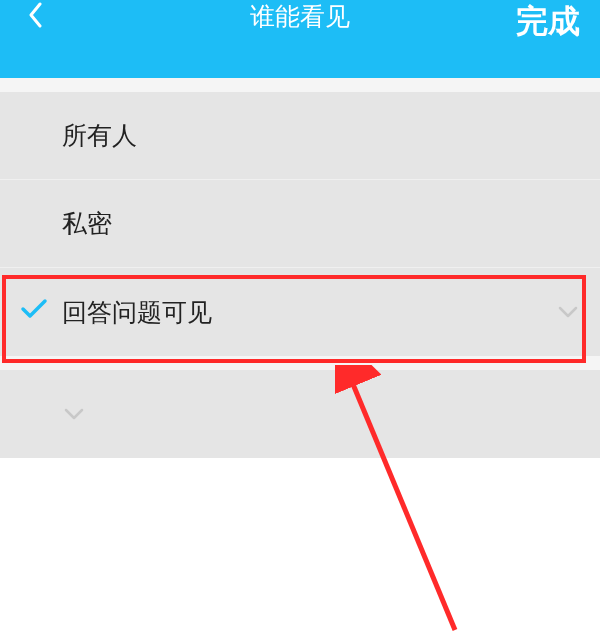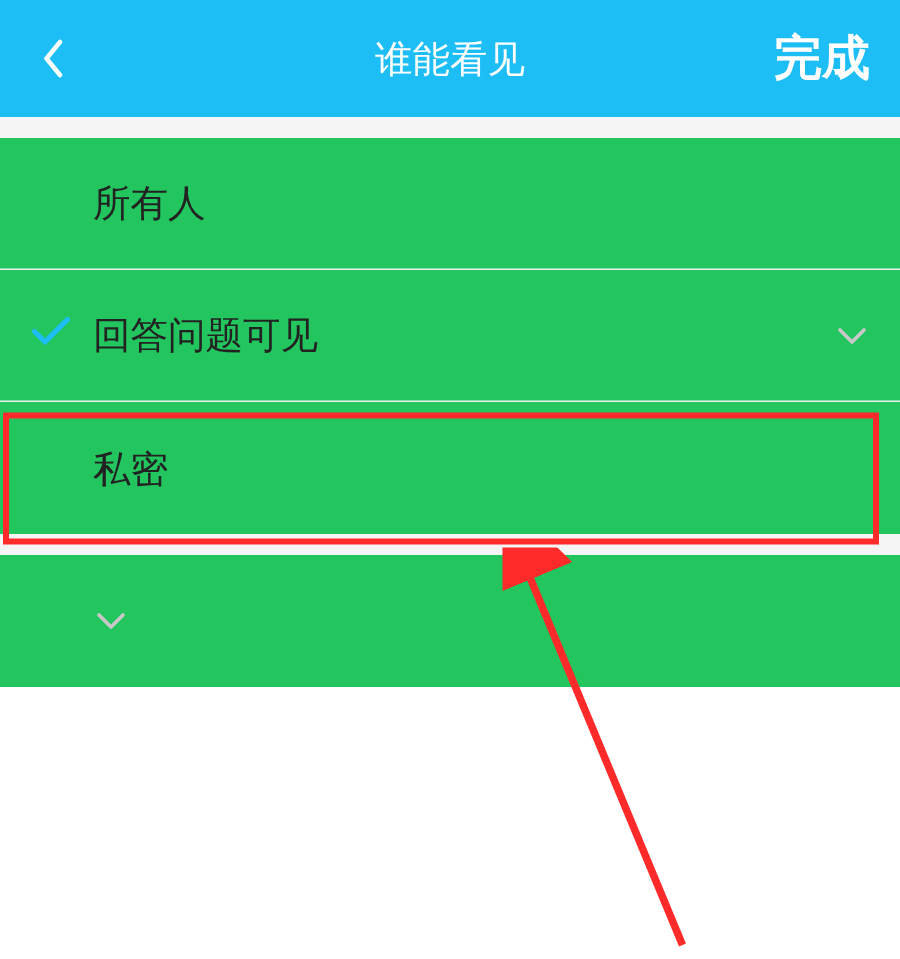--- a/index.html
+++ b/index.html
@@ -12,21 +12,20 @@
       background: #fff;
       width: 600px;
       height: 639px;
       overflow: hidden;
       position: relative;
     }
     .header {
       background: #1dbdf6;
       height: 78px;
       display: flex;
-      align-items: center;
       justify-content: space-between;
       padding: 0 20px;
       color: #fff;
     }
     .back-btn {
       width: 30px;
       height: 30px;
       display: flex;
       align-items: center;
       justify-content: center;
@@ -46,21 +45,21 @@
     .done-btn {
       font-size: 32px;
       font-weight: 700;
       cursor: pointer;
     }
     .gap {
       height: 14px;
       background: #f5f5f5;
     }
     .list {
-      background: #22c55e;
+      background: #e5e5e5;
     }
     .item {
       height: 88px;
       display: flex;
       align-items: center;
       padding: 0 20px 0 62px;
       position: relative;
       border-bottom: 1px solid #f0f0f0;
       cursor: pointer;
     }
@@ -126,34 +125,34 @@
   <div class="done-btn">完成</div>
 </div>
 
 <div class="gap"></div>
 
 <div class="list">
   <div class="item">
 
     <span class="label">所有人</span>
   </div>
+  <div class="item">
+
+    <span class="label">私密</span>
+  </div>
   <div class="item selected">
     <span class="check"><svg viewBox="0 0 28 22">
           <path d="M3 11 L10 18 L25 3" stroke="#1dbdf6" stroke-width="3.5" fill="none" stroke-linecap="round" stroke-linejoin="round"></path>
         </svg></span>
     <span class="label">回答问题可见</span>
     <span class="chevron">
         <svg viewBox="0 0 20 12">
           <path d="M2 2 L10 10 L18 2" stroke="#c8c8c8" stroke-width="2.5" fill="none" stroke-linecap="round" stroke-linejoin="round"></path>
         </svg>
       </span>
-  </div>
-  <div class="item">
-
-    <span class="label">私密</span>
   </div>
 </div>
 
 <div class="section-gap"></div>
 
 <div class="list">
   <div class="item">
 
     <span class="chevron">
         <svg viewBox="0 0 20 12">

